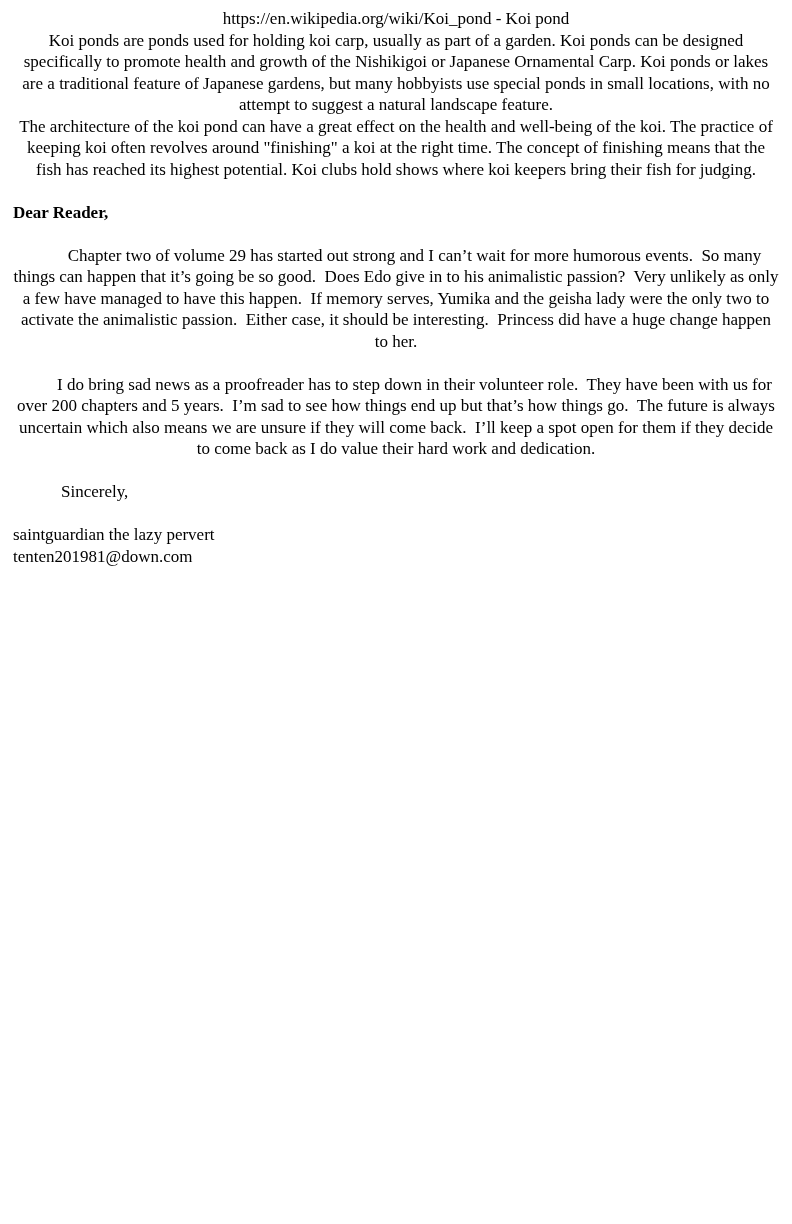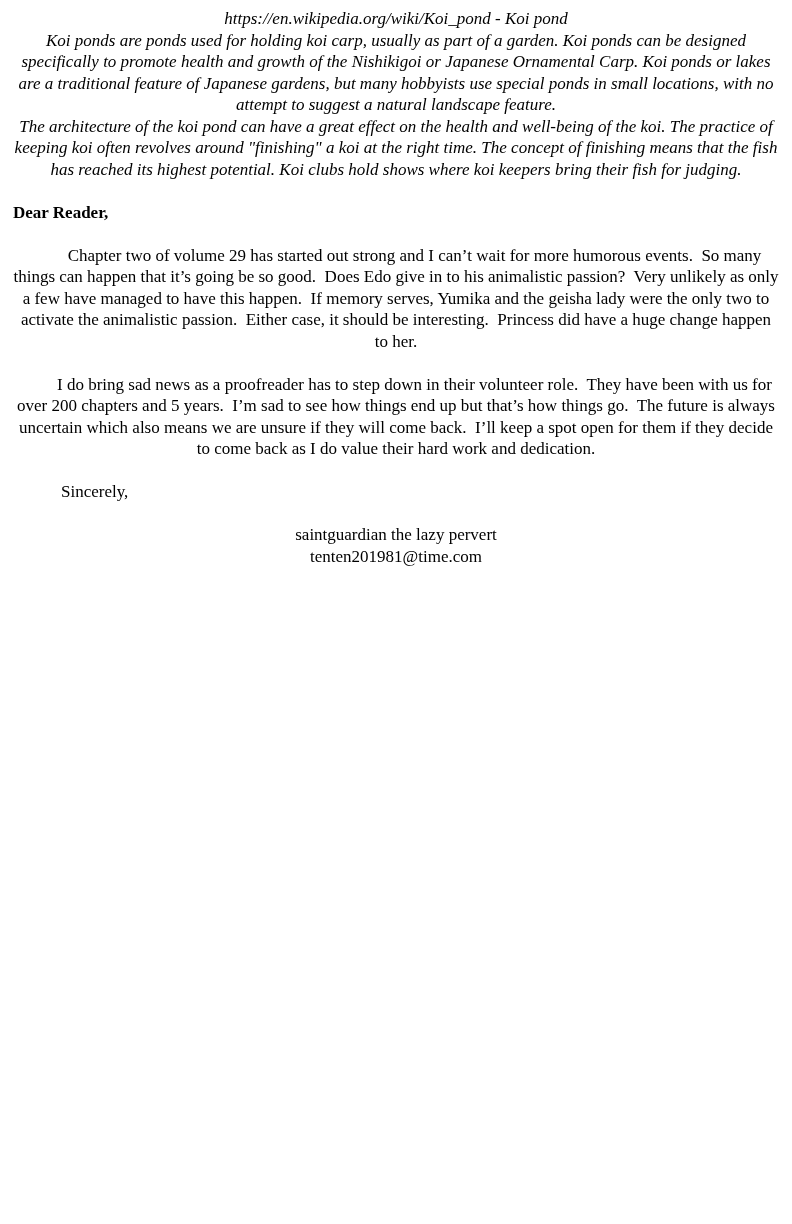--- a/index.html
+++ b/index.html
@@ -15,21 +15,20 @@
     padding: 8px 13px 0 13px;
     background: #ffffff;
     color: #000000;
     font-family: "Liberation Serif", "DejaVu Serif", serif;
     font-size: 17px;
     line-height: 21.5px;
     overflow: hidden;
   }
   .header-block {
     text-align: center;
-    font-style: italic;
   }
   .header-line,
   .header-para {
     margin: 0;
     white-space: pre-wrap;
   }
   .salutation {
     margin-top: 21.5px;
     text-align: left;
     font-weight: bold;
@@ -40,21 +39,21 @@
     text-align: center;
     white-space: pre-wrap;
   }
   .closing {
     margin-top: 21.5px;
     text-align: left;
     margin-left: 48px;
   }
   .signature {
     margin-top: 21.5px;
-    text-align: center;
+    text-align: left;
   }
   .signature-line {
     margin: 0;
   }
 </style>
 </head>
 <body>
 
 <div class="page">
 
@@ -69,17 +68,17 @@
 
     <div class="body-para">Chapter two of volume 29 has started out strong and I can’t wait for more humorous events.  So many things can happen that it’s going be so good.  Does Edo give in to his animalistic passion?  Very unlikely as only a few have managed to have this happen.  If memory serves, Yumika and the geisha lady were the only two to activate the animalistic passion.  Either case, it should be interesting.  Princess did have a huge change happen to her.</div>
 
     <div class="body-para">I do bring sad news as a proofreader has to step down in their volunteer role.  They have been with us for over 200 chapters and 5 years.  I’m sad to see how things end up but that’s how things go.  The future is always uncertain which also means we are unsure if they will come back.  I’ll keep a spot open for them if they decide to come back as I do value their hard work and dedication.</div>
 
 
     <div class="closing">Sincerely,</div>
 
     <div class="signature">
       <div class="signature-line">saintguardian the lazy pervert</div>
-      <div class="signature-line">tenten201981@time.com</div>
+      <div class="signature-line">tenten201981@down.com</div>
     </div>
   </div>
 
 </div>
 
 </body></html>

